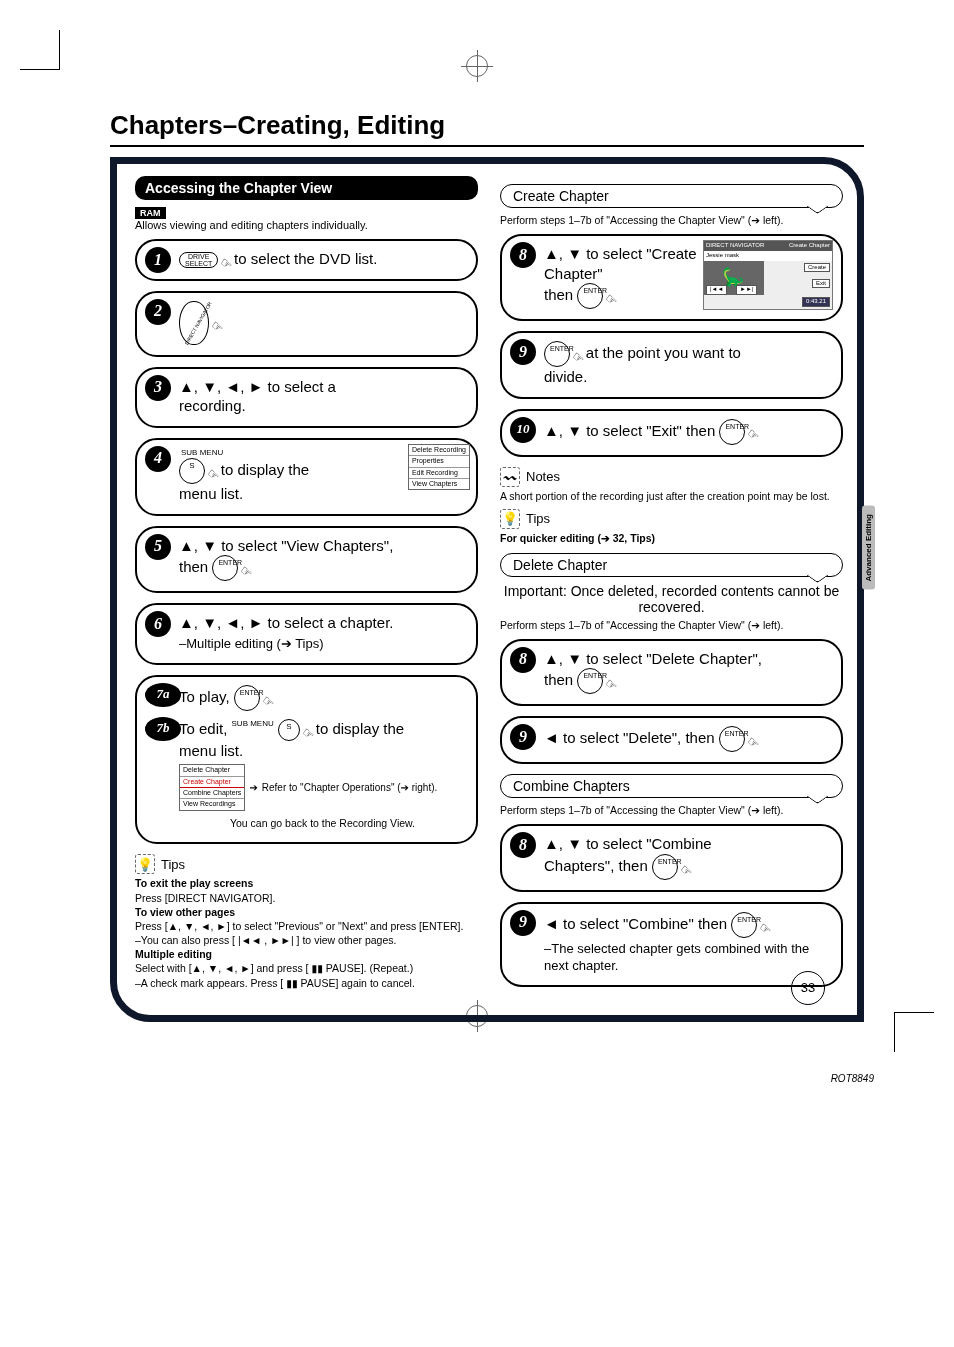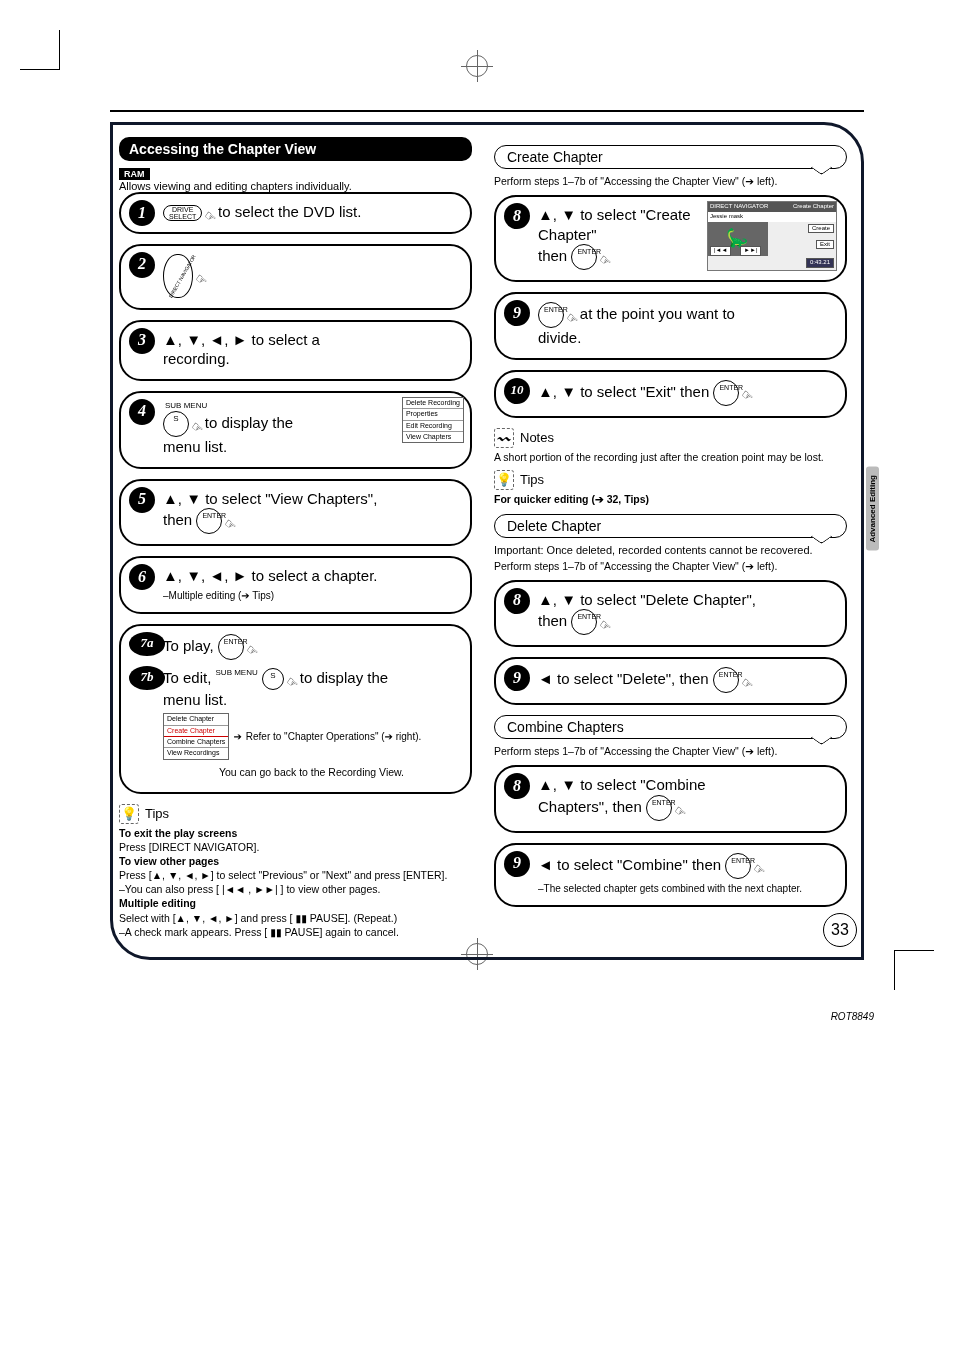--- a/index.html
+++ b/index.html
@@ -11,60 +11,60 @@
   .reg-mark::before { content:""; position: absolute; left:50%; top:-6px; bottom:-6px; border-left:1px solid #666; }
   .reg-mark::after { content:""; position: absolute; top:50%; left:-6px; right:-6px; border-top:1px solid #666; }
   .reg-top { top: 55px; left: 50%; transform: translateX(-50%); }
   .reg-bottom { bottom: 55px; left: 50%; transform: translateX(-50%); }
 
   .page { padding: 110px 90px 60px 110px; position: relative; }
 
   h1.page-title { font-size: 26px; font-weight: bold; margin-bottom: 4px; }
   .title-rule { border: none; border-top: 2px solid #000; margin-bottom: 10px; }
 
-  .content-frame { border: 3px solid #0f172a; border-top-right-radius: 40px; border-bottom-left-radius: 40px; padding: 12px 14px 18px 6px; position: relative; }
+  .content-frame { border: 7px solid #0f172a; border-top-right-radius: 40px; border-bottom-left-radius: 40px; padding: 12px 14px 18px 18px; position: relative; }
   .columns { display: flex; gap: 22px; }
   .col { flex: 1; min-width: 0; }
 
   .section-header { background: #000; color: #fff; font-weight: bold; font-size: 14px; padding: 4px 10px; border-radius: 10px; margin-bottom: 6px; display: inline-block; width: 100%; }
 
   .ram-badge { background: #000; color: #fff; font-size: 9px; font-weight: bold; padding: 1px 5px; display: inline-block; margin-right: 4px; }
-  .intro-line { font-size: 11px; margin-bottom: 0; }
+  .intro-line { font-size: 11px; margin-bottom: 8px; }
 
   .step-box { border: 2px solid #000; border-radius: 22px; padding: 8px 10px 10px 42px; position: relative; margin-bottom: 10px; font-size: 15px; line-height: 1.3; }
   .step-num { position: absolute; left: 8px; top: 6px; width: 26px; height: 26px; background: #000; color: #fff; border-radius: 50%; display: flex; align-items: center; justify-content: center; font-weight: bold; font-style: italic; font-size: 16px; font-family: Georgia, serif; }
   .step-num.small-badge { width: 36px; height: 24px; font-size: 13px; }
 
   .remote-btn { display: inline-block; border: 1px solid #000; border-radius: 12px; padding: 0 5px; font-size: 8px; vertical-align: middle; line-height: 1.2; text-align:center; }
   .remote-btn.round { border-radius: 50%; width: 26px; height: 26px; line-height: 12px; padding-top:1px; }
   .remote-btn.enter { font-size: 7px; }
   .hand { display:inline-block; font-size: 13px; transform: translate(2px,4px) rotate(40deg); }
 
   .mini-menu { border:1px solid #666; font-size:7px; display:inline-block; line-height:1.2; }
   .mini-menu div { border-bottom:1px solid #999; padding:1px 3px; white-space:nowrap; }
   .mini-menu div:last-child { border-bottom:none; }
   .mini-menu .hl { color:#c00; border-color:#c00; }
 
-  .sub-note { font-size: 10px; margin-top: 3px; }
+  .sub-note { font-size: 13px; margin-top: 3px; }
   .sub-note-center { font-size: 10.5px; text-align: center; margin-top: 6px; }
 
   .tips-head, .notes-head { display:flex; align-items:center; gap:6px; font-size:13px; margin:6px 0 2px; }
   .tips-icon, .notes-icon { width:20px; height:20px; border:1px dashed #666; border-radius:3px; display:flex; align-items:center; justify-content:center; font-size:13px; }
   .tips-block { font-size: 10.5px; line-height: 1.35; }
   .tips-block b { display:block; margin-top:0; }
 
   .op-pill { border: 1.5px solid #000; border-radius: 16px; padding: 3px 12px; font-size: 14px; margin: 8px 0 6px; display: block; width: 100%; position: relative; }
   .op-pill::after { content:""; position:absolute; right:18px; bottom:-6px; width:12px; height:12px; background:#fff; border-right:1.5px solid #000; border-bottom:1.5px solid #000; transform: rotate(45deg) skew(-10deg,-10deg); border-bottom-right-radius:3px; }
 
   .lead-text { font-size: 10.5px; margin: 4px 0 8px; }
-  .important { font-size: 11px; margin: 2px 0 4px; }
+  .important { font-size: 14px; margin: 2px 0 4px; text-align: center; }
 
   .side-tab { position:absolute; right:-18px; top:342px; writing-mode: vertical-rl; transform: rotate(180deg); font-size:8px; font-weight:bold; background:#bbb; padding:8px 2px; border-radius:3px; }
 
-  .page-num-circle { position:absolute; right:4px; bottom:10px; width:34px; height:34px; border:1px solid #000; border-radius:50%; display:flex; align-items:center; justify-content:center; font-size:16px; }
+  .page-num-circle { position:absolute; right:32px; bottom:10px; width:34px; height:34px; border:1px solid #000; border-radius:50%; display:flex; align-items:center; justify-content:center; font-size:13px; }
   .footer-code { position:absolute; right:80px; bottom:-2px; font-size:10px;font-style:italic; }
 
   .nav-screenshot { position:absolute; right:8px; top:4px; border:1px solid #777; width:130px; font-size:6px; background:#fff; }
   .nav-screenshot .hdr { background:#555; color:#fff; padding:1px 2px; display:flex; justify-content:space-between;}
   .nav-screenshot .body { height:48px; position:relative; background:#eee;}
   .nav-screenshot .thumb { width:60px; height:34px; background:#666; display:flex; align-items:center; justify-content:center; color:#ccc;}
   .nav-screenshot .btn { position:absolute; border:1px solid #555; background:#fff; font-size:6px; padding:0 3px; }
   .dino { font-size:18px; color:#888; }
 
   .menu-float { position:absolute; right:6px; top:4px; }
@@ -81,20 +81,21 @@
 </style>
 </head>
 <body>
 
 <div class="crop-mark crop-tl"></div>
 <div class="crop-mark crop-br"></div>
 <div class="reg-mark reg-top"></div>
 <div class="reg-mark reg-bottom"></div>
 
 <div class="page">
+  <h1 class="page-title">Chapters–Creating, Editing</h1>
   <hr class="title-rule">
 
   <div class="content-frame">
     <div class="side-tab">Advanced Editing</div>
 
     <div class="columns">
 
       <div class="col">
         <div class="section-header">Accessing the Chapter View</div>
 

